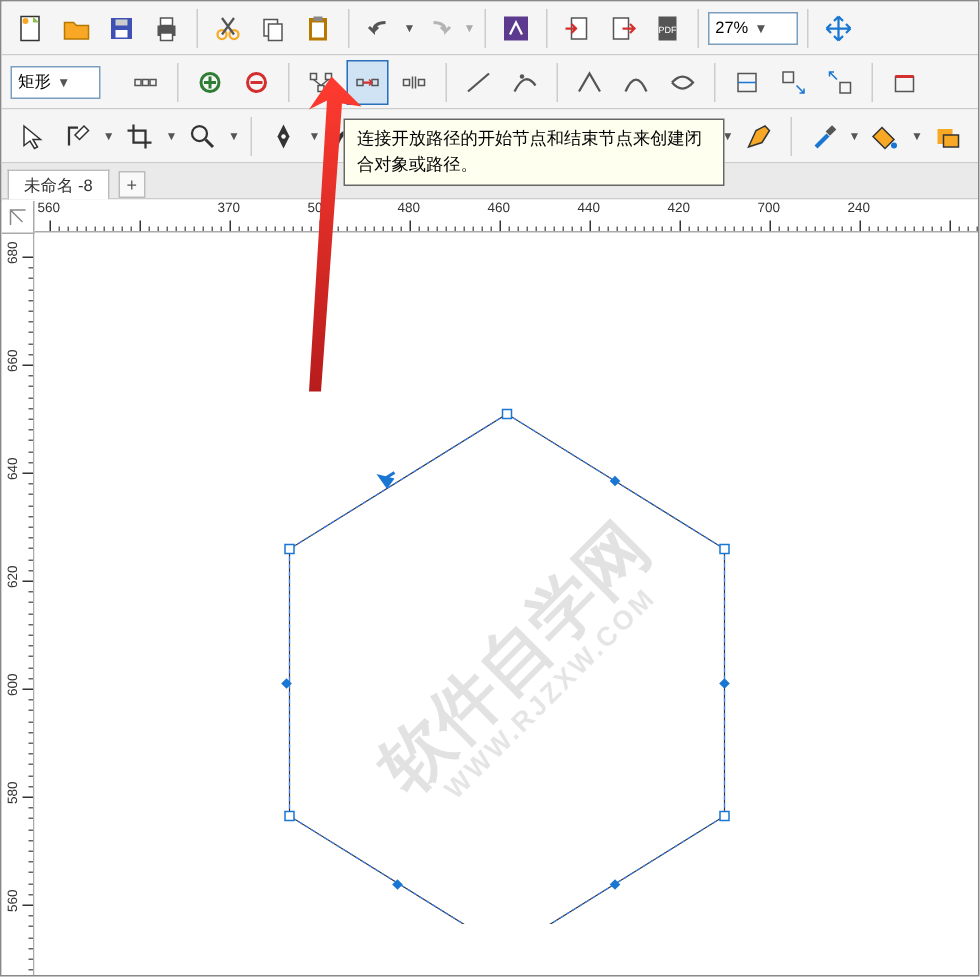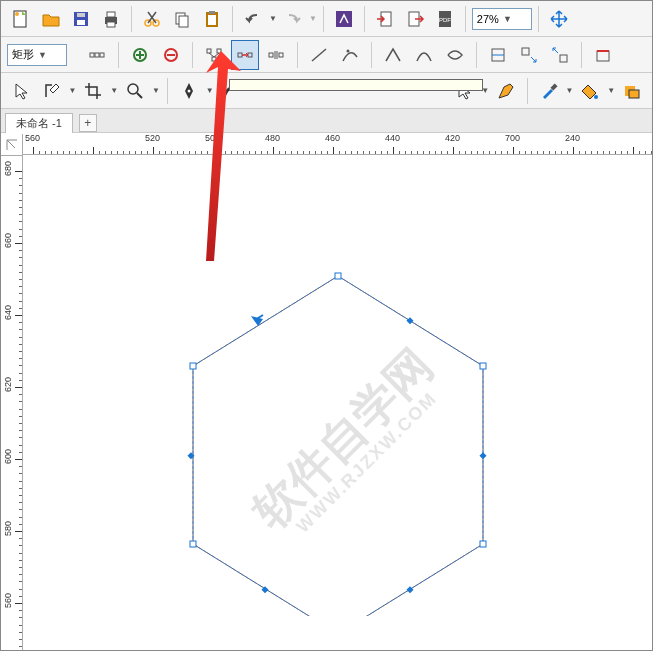--- a/index.html
+++ b/index.html
@@ -324,21 +324,21 @@
   <span style="font-size:8px;color:#555;">▼</span>
   <div class="tb-btn">
       <svg width="20" height="20">
         <rect x="3" y="5" width="10" height="10" fill="#f9a825"></rect>
         <rect x="7" y="9" width="10" height="8" fill="#f9a825" stroke="#333"></rect>
       </svg>
     </div>
 </div>
 
 <div class="doc-tab-bar">
-  <div class="doc-tab"><span>未命名 -1</span></div>
+  <div class="doc-tab"><span>未命名 -8</span></div>
   <div class="doc-add">+</div>
 </div>
 
 <div class="ruler-corner"><svg width="22" height="22">
       <path d="M6 16 L6 6 L16 6 M6 6 L14 14" stroke="#888" fill="none"></path>
     </svg></div>
 
 <div class="ruler-h" id="rulerH">
     <div class="tick" style="left: 2px;">560</div>
     <div class="tick-line" style="left: 10px;"></div>
@@ -354,21 +354,21 @@
     <div class="tick-line" style="left: 70px;"></div>
     <div class="tick-small" style="left: 76px;"></div>
     <div class="tick-small" style="left: 82px;"></div>
     <div class="tick-small" style="left: 88px;"></div>
     <div class="tick-small" style="left: 94px;"></div>
     <div class="tick-small" style="left: 100px;"></div>
     <div class="tick-small" style="left: 106px;"></div>
     <div class="tick-small" style="left: 112px;"></div>
     <div class="tick-small" style="left: 118px;"></div>
     <div class="tick-small" style="left: 124px;"></div>
-    <div class="tick" style="left: 122px;">520</div>
+    <div class="tick" style="left: 122px;">370</div>
     <div class="tick-line" style="left: 130px;"></div>
     <div class="tick-small" style="left: 136px;"></div>
     <div class="tick-small" style="left: 142px;"></div>
     <div class="tick-small" style="left: 148px;"></div>
     <div class="tick-small" style="left: 154px;"></div>
     <div class="tick-small" style="left: 160px;"></div>
     <div class="tick-small" style="left: 166px;"></div>
     <div class="tick-small" style="left: 172px;"></div>
     <div class="tick-small" style="left: 178px;"></div>
     <div class="tick-small" style="left: 184px;"></div>
@@ -553,20 +553,21 @@
     <rect x="245" y="371" width="5" height="5" fill="#1976d2" transform="rotate(45 247 373)"></rect>
     <rect x="100" y="371" width="5" height="5" fill="#1976d2" transform="rotate(45 102 373)"></rect>
     <rect x="26" y="237" width="5" height="5" fill="#1976d2" السب="" transform="rotate(45 28 239)"></rect>
 
     <path d="M95 110 L88 100 L100 103 Z" fill="#1976d2"></path>
     <path d="M92 104 L100 99" stroke="#1976d2" stroke-width="2"></path>
   </svg>
 </div>
 
 <div class="tooltip">
+  <div>连接开放路径的开始节点和结束节点来创建闭合对象或路径。</div>
 </div>
 
 <svg class="red-arrow" width="90" height="220">
   <defs>
       <linearGradient id="rg" x1="0" y1="0" x2="0" y2="1">
         <stop offset="0" stop-color="#ff3b30"></stop>
         <stop offset="1" stop-color="#b71c1c"></stop>
       </linearGradient>
     </defs>
   <path d="M55 0 L75 20 L62 18 L48 210 L40 210 L52 16 L40 22 Z" fill="url(#rg)"></path>

